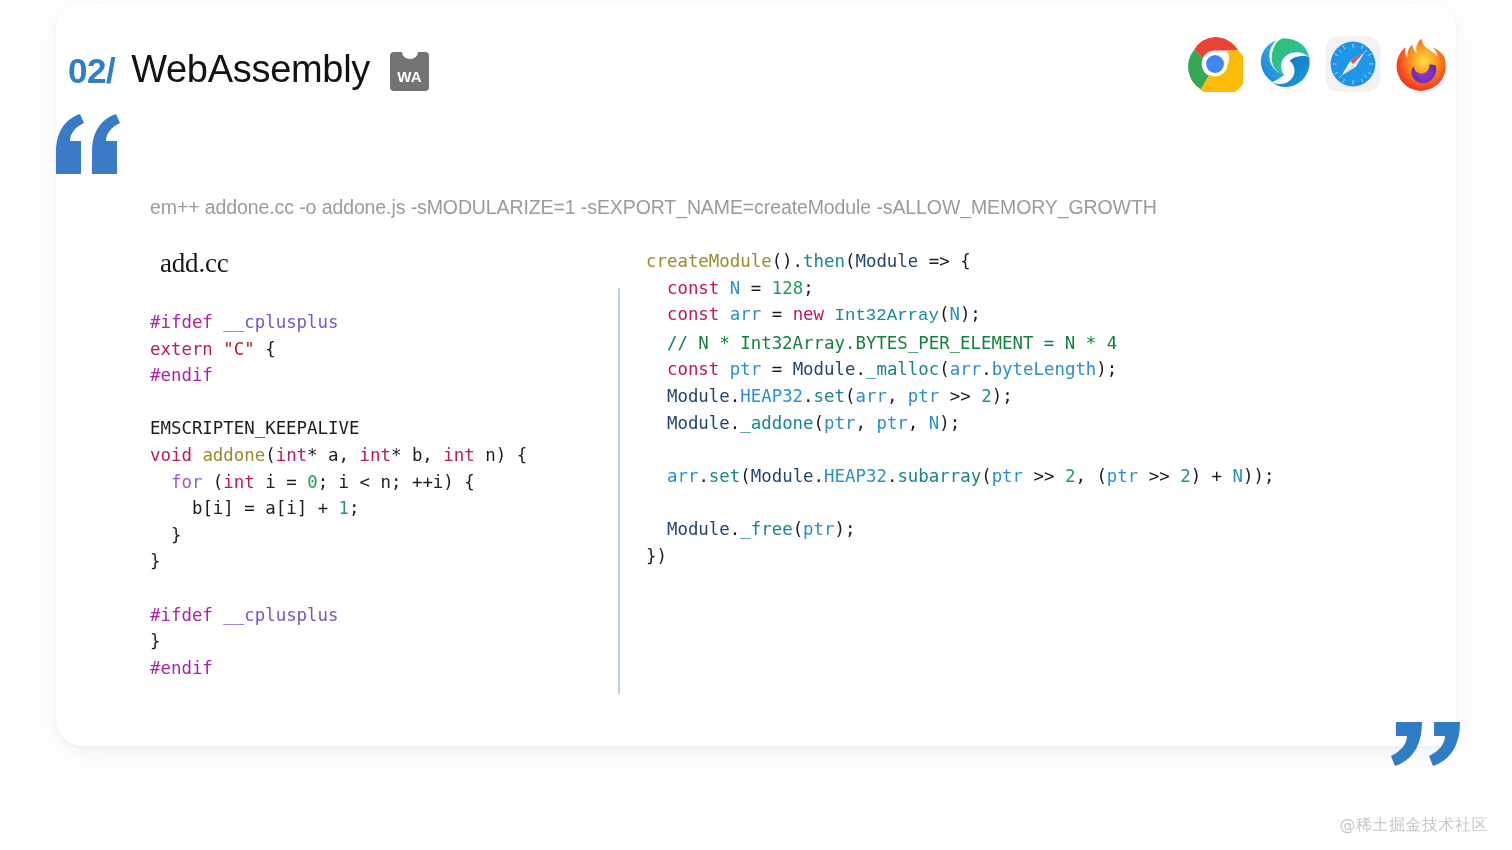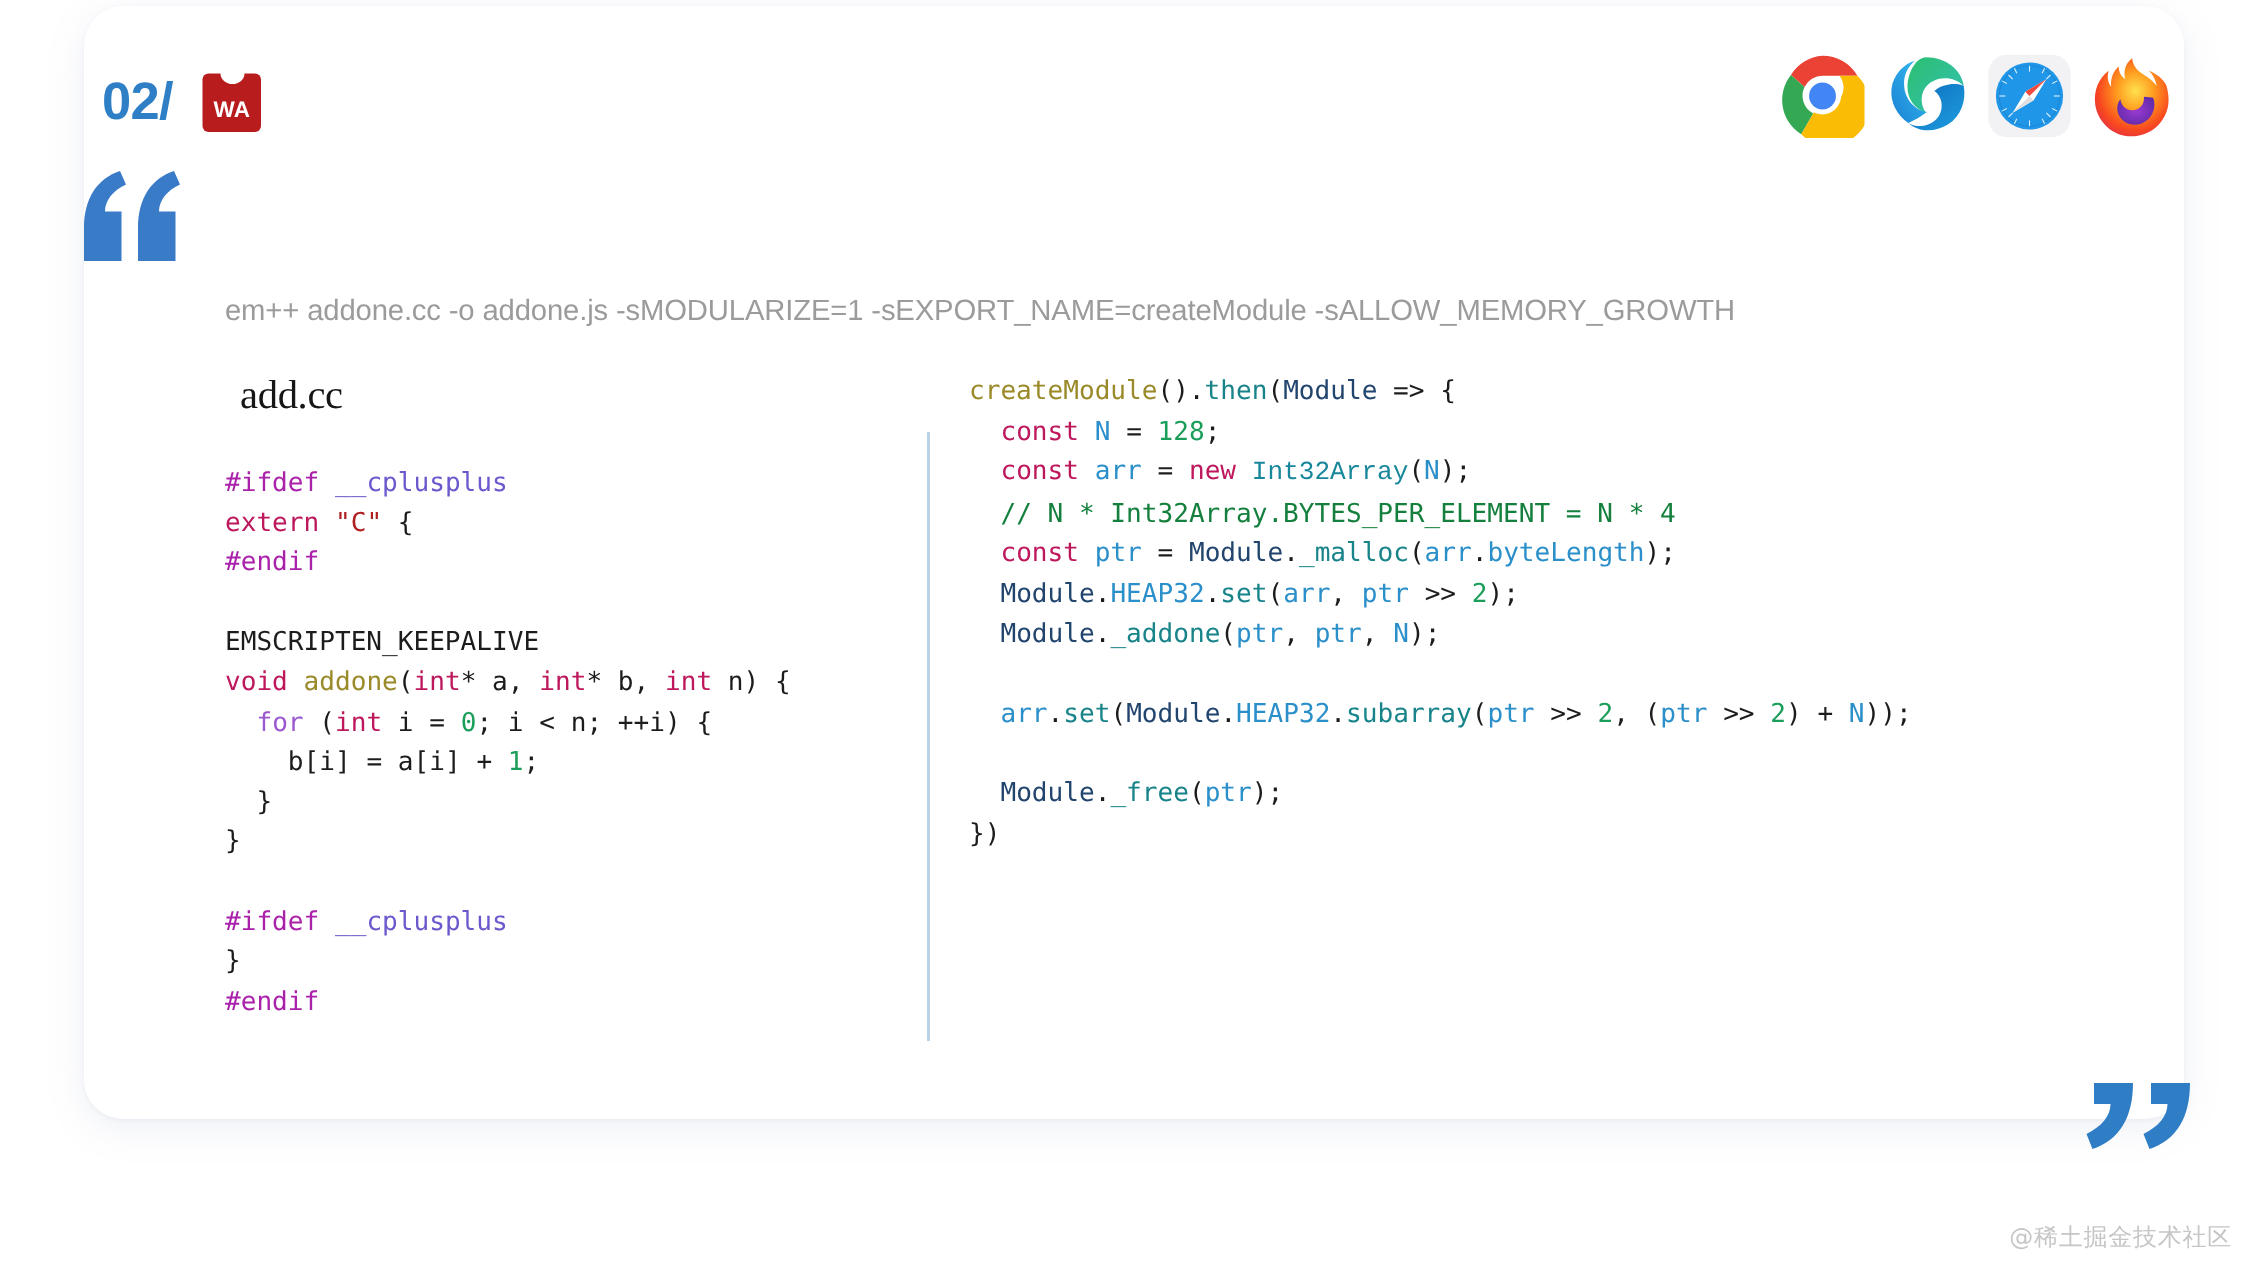--- a/index.html
+++ b/index.html
@@ -49,21 +49,21 @@
     color: #121212;
     font-weight: 400;
     letter-spacing: -0.3px;
   }
 
   
   .wa-badge {
     position: relative;
     width: 39px;
     height: 39px;
-    background: #b91c1c;
+    background: #737373;
     border-radius: 4px;
     display: flex;
     align-items: flex-end;
     justify-content: center;
     margin-left: 4px;
   }
   .wa-notch {
     position: absolute;
     top: -7px;
     left: 50%;
@@ -188,20 +188,21 @@
     letter-spacing: 0.5px;
   }
 </style>
 </head>
 <body>
 
 <div class="card"></div>
 
 <div class="header">
   <span class="slide-number">02/</span>
+  <span class="slide-title">WebAssembly</span>
   <span class="wa-badge">
     <span class="wa-notch"></span>
     <span class="wa-text">WA</span>
   </span>
 </div>
 
 <div class="browsers">
 
   <span>
     <svg width="56" height="56" viewBox="0 0 100 100">

